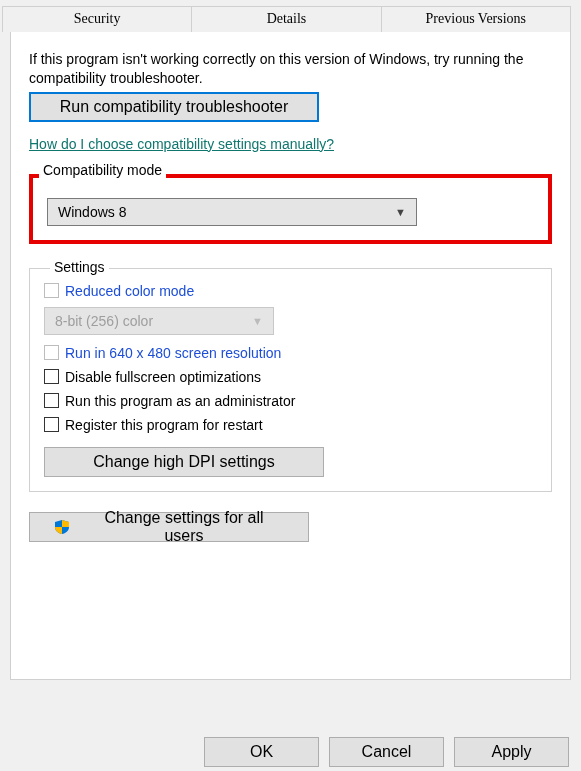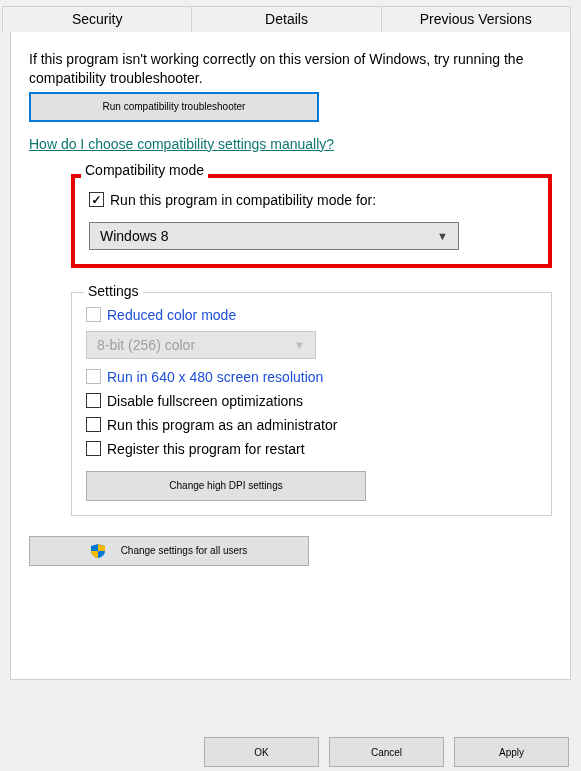--- a/index.html
+++ b/index.html
@@ -17,20 +17,21 @@
     width: 581px;
     height: 771px;
     background: #f0f0f0;
     position: relative;
   }
   .tabs {
     position: relative;
     padding-top: 6px;
     padding-left: 2px;
     padding-right: 10px;
+    font-family: Liberation Serif, serif;
   }
   .tab-row {
     display: flex;
   }
   .tab {
     flex: 1;
     text-align: center;
     padding: 4px 0 5px 0;
     border: 1px solid #d0d0d0;
     background: #f0f0f0;
@@ -56,21 +57,21 @@
   }
   .intro {
     font-size: 14px;
     line-height: 1.35;
     margin-bottom: 4px;
   }
   .btn {
     background: #e1e1e1;
     border: 1px solid #adadad;
     font-family: inherit;
-    font-size: 10px;
+    font-size: 16px;
     padding: 5px 25px;
     cursor: pointer;
     display: inline-flex;
     align-items: center;
     justify-content: center;
     gap: 4px;
   }
   .btn.highlight {
     border: 2px solid #0078d7;
   }
@@ -80,26 +81,25 @@
     font-size: 14px;
     cursor: pointer;
     display: inline-block;
     margin-top: 14px;
   }
   .group {
     border: 1px solid #d0d0d0;
     margin-top: 24px;
     padding: 14px 14px 14px 14px;
     position: relative;
-    margin-left: 42px;
   }
   .group-title {
     position: absolute;
     top: -10px;
-    left: 12px;
+    left: 20px;
     background: #ffffff;
     padding: 0 4px;
     font-size: 14px;
   }
   .group.redbox {
     border: 4px solid #e60000;
     margin-top: 22px;
   }
   .group.redbox .group-title {
     top: -16px;
@@ -190,24 +190,20 @@
     <div class="intro">If this program isn't working correctly on this version of Windows, try running the compatibility troubleshooter.</div>
 
     <button class="btn highlight" style="width:290px;height:30px;">
       <span>Run compatibility troubleshooter</span>
     </button>
 
     <div><a class="link">How do I choose compatibility settings manually?</a></div>
 
     <div class="group redbox">
       <span class="group-title">Compatibility mode</span>
-      <div class="chk-row">
-        <span class="chk checked"></span>
-        <span class="chk-label">Run this program in compatibility mode for:</span>
-      </div>
       <div class="spacer-6"></div>
       <div class="select">
         <span>Windows 8</span>
         <span class="chev">▼</span>
       </div>
     </div>
 
     <div class="group">
       <span class="group-title">Settings</span>
 

